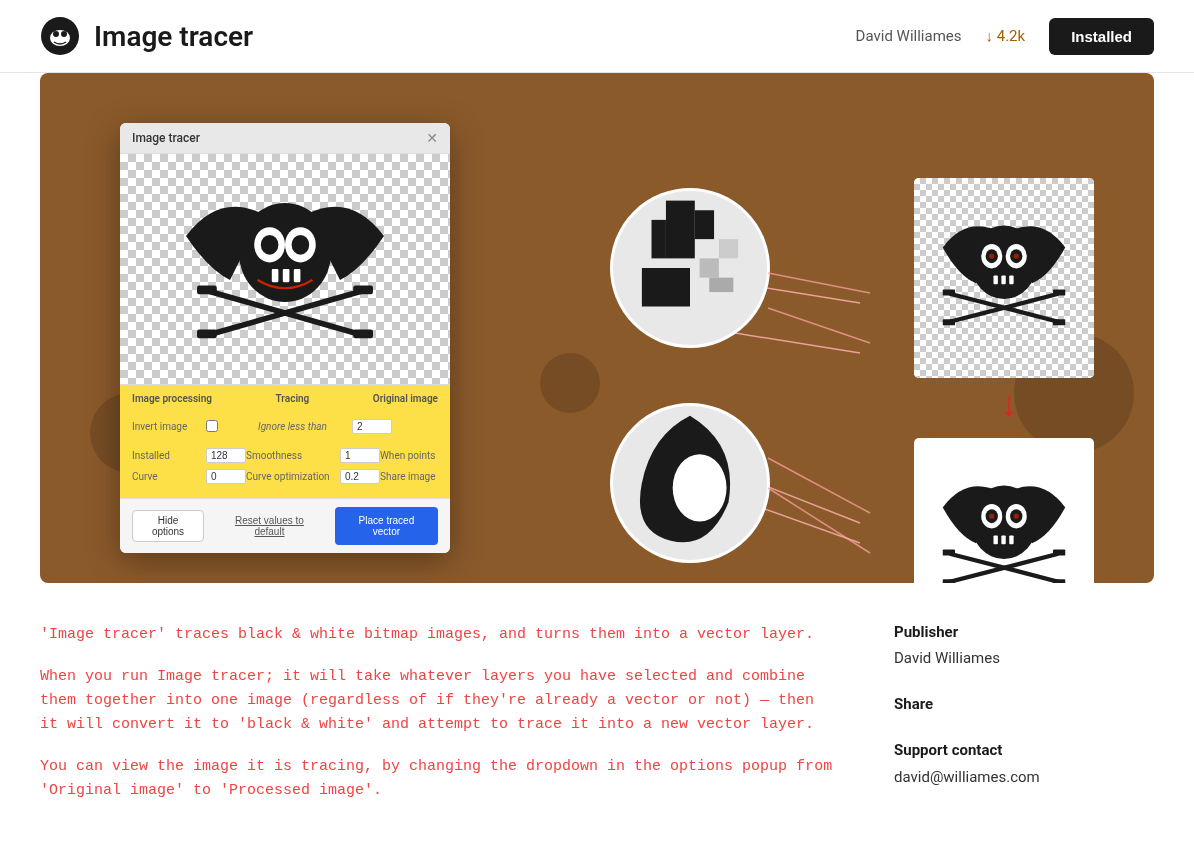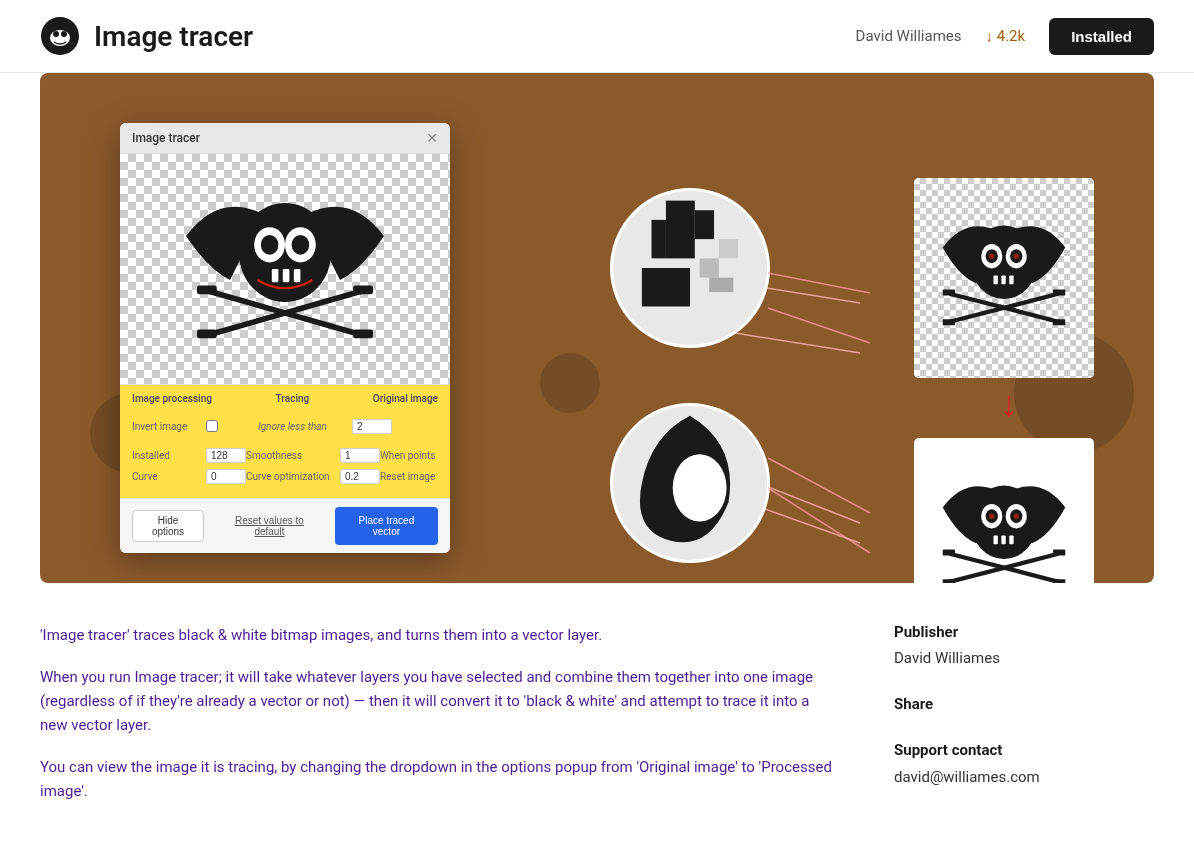--- a/index.html
+++ b/index.html
@@ -215,22 +215,23 @@
     .content-main {
       flex: 1;
     }
     .content-sidebar {
       width: 260px;
       flex-shrink: 0;
     }
     .content-main p {
       font-size: 15px;
       line-height: 1.6;
-      color: #4c1d95;
+      color: #ef4444;
       margin-bottom: 18px;
+      font-family: Liberation Mono, monospace;
     }
     .sidebar-section {
       margin-bottom: 28px;
     }
     .sidebar-title {
       font-size: 15px;
       font-weight: 700;
       color: #1a1a1a;
       margin-bottom: 8px;
     }
@@ -345,21 +346,21 @@
       <div style="display:flex; justify-content:space-between; margin-bottom:3px;">
         <div class="ctrl-row">
           <span class="ctrl-label" style="font-size:10px;color:#666;">Curve</span>
           <input type="text" class="ctrl-input" value="0" style="">
         </div>
         <div class="ctrl-row">
           <span class="ctrl-label" style="font-size:10px;color:#666;width:90px;">Curve optimization</span>
           <input type="text" class="ctrl-input" value="0.2" style="">
         </div>
         <div class="ctrl-row">
-          <span class="ctrl-label" style="font-size:10px;color:#666;">Reset image</span>
+          <span class="ctrl-label" style="font-size:10px;color:#666;">Share image</span>
 
         </div>
       </div>
     </div>
 
     <div class="plugin-footer">
       <button class="btn-hide">Hide options</button>
       <button class="btn-reset">Reset values to default</button>
       <button class="btn-place">Place traced vector</button>
     </div>

